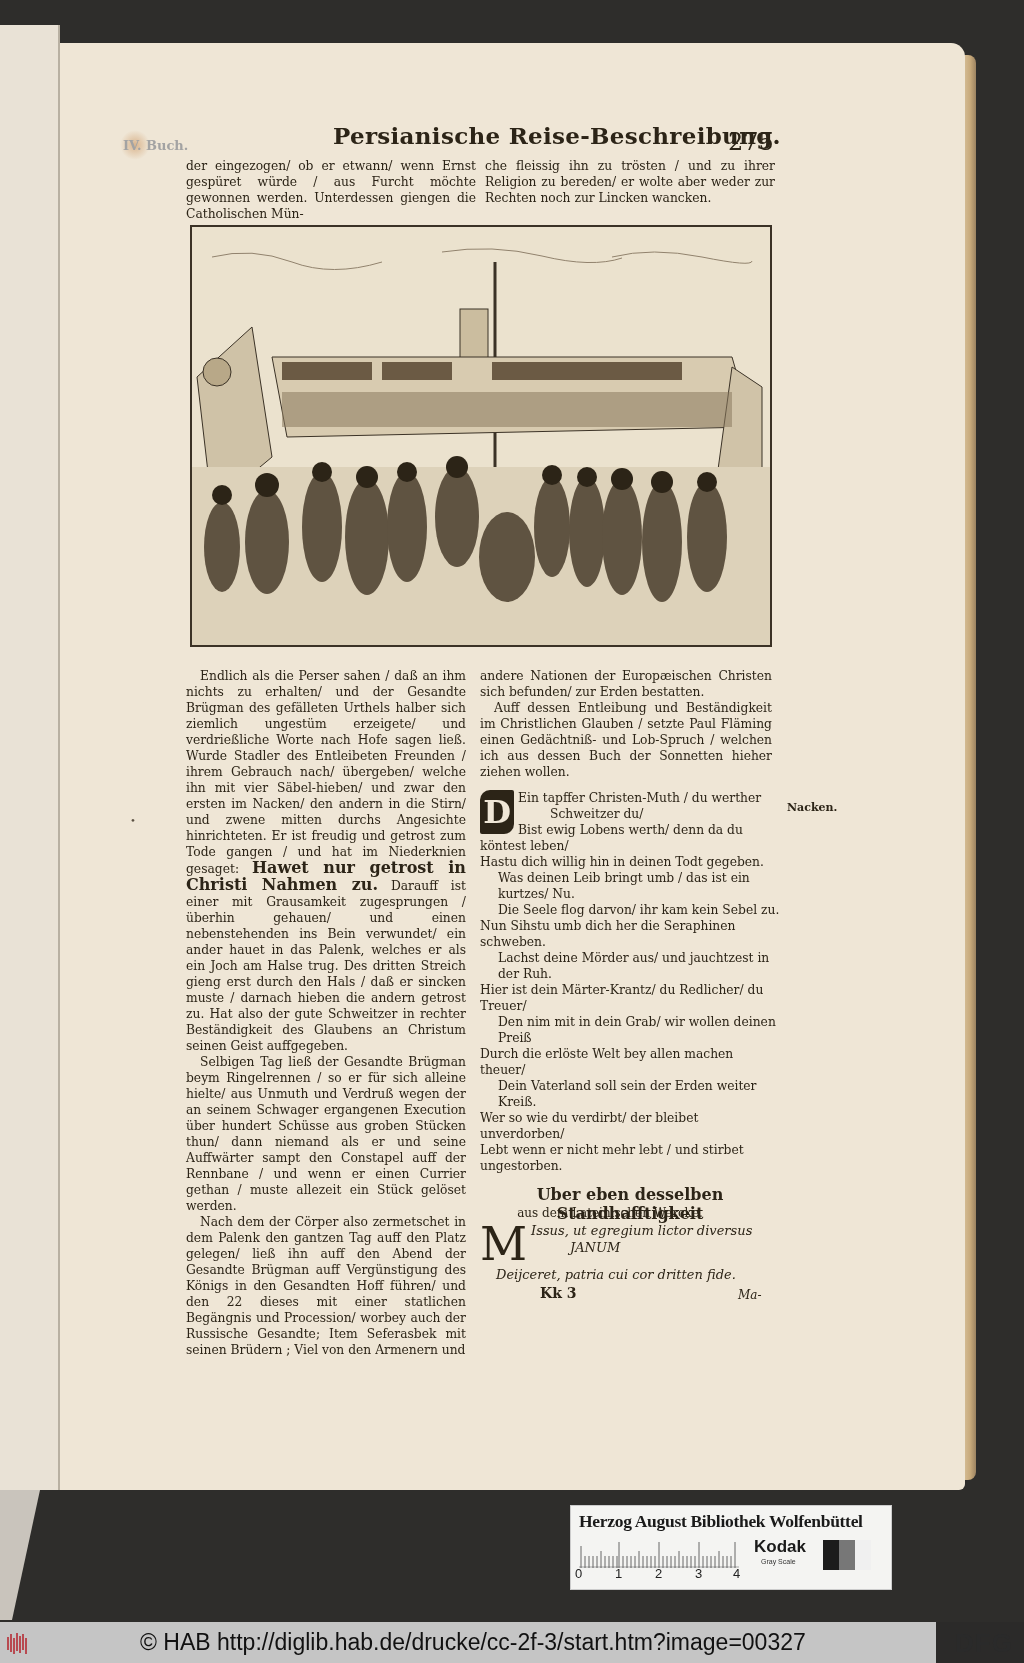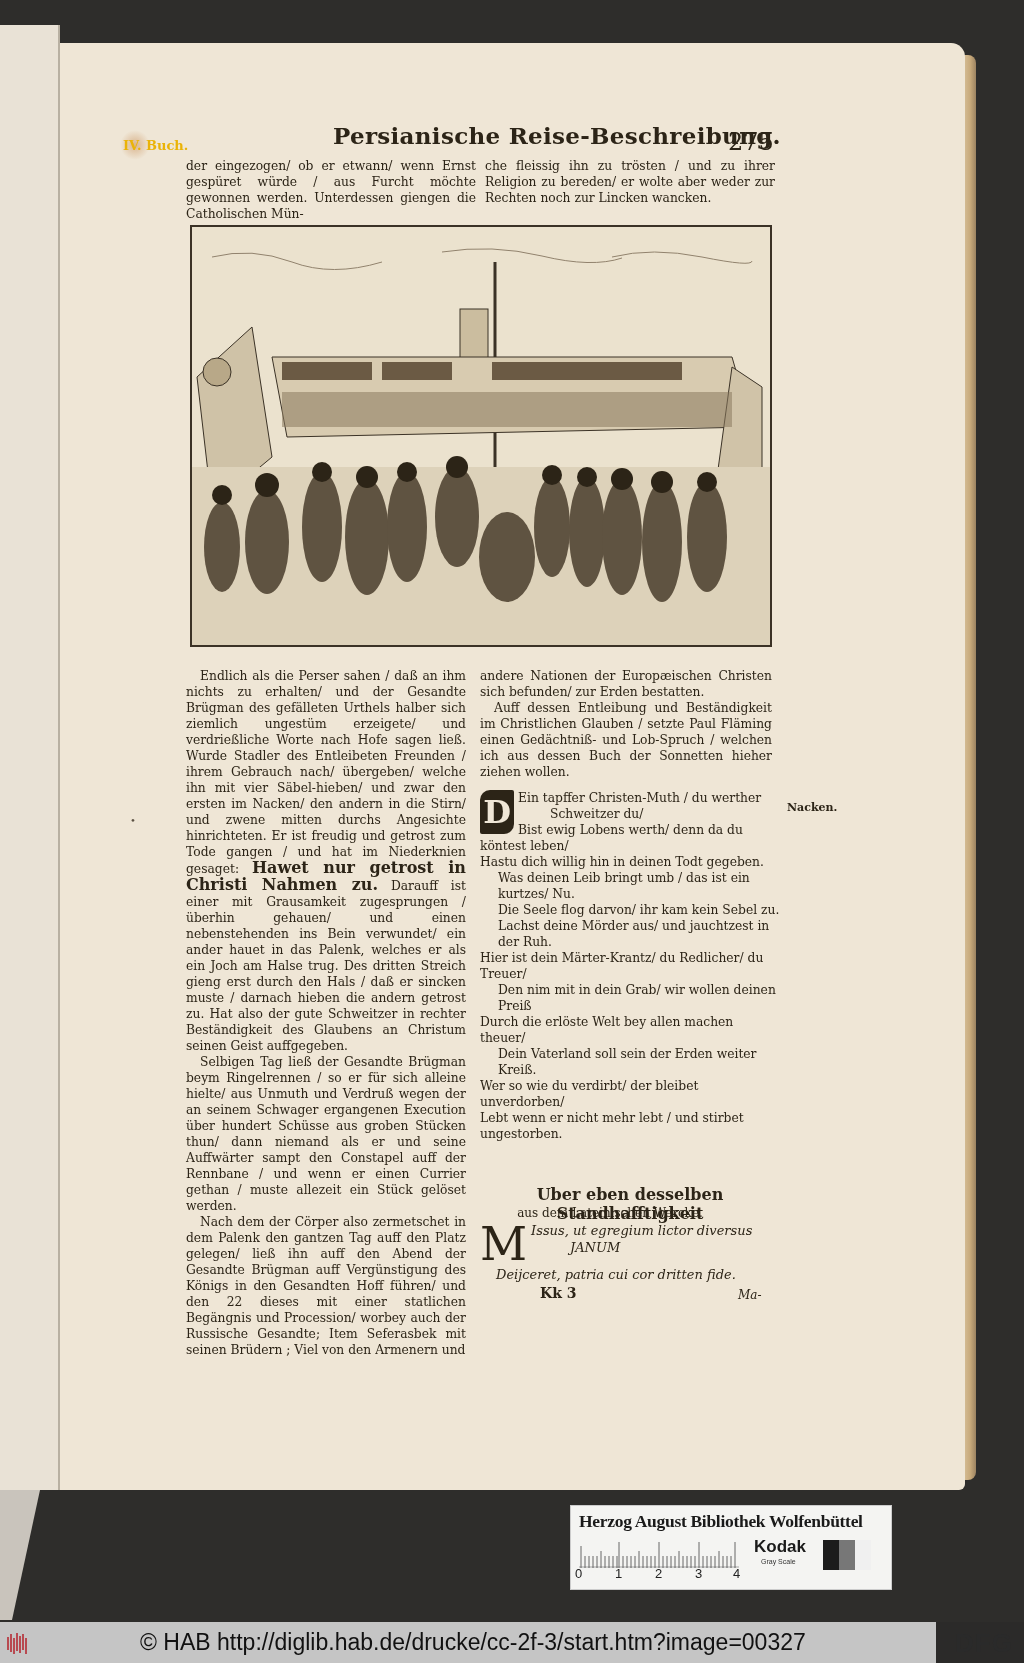--- a/index.html
+++ b/index.html
@@ -3,21 +3,21 @@
 <meta charset="utf-8">
 <style>
   html,body{margin:0;padding:0;}
   body{width:1024px;height:1663px;background:#2b2a29;position:relative;overflow:hidden;font-family:"DejaVu Serif",serif;}
   .backdrop{position:absolute;left:0;top:0;width:1024px;height:1622px;background:#2e2d2b;}
   .prev-page{position:absolute;left:0;top:25px;width:58px;height:1465px;background:#e9e2d6;border-right:2px solid #b8b0a2;}
   .prev-page-edge{position:absolute;left:0;top:1490px;width:40px;height:130px;background:#c9c4bc;clip-path:polygon(0 0,100% 0,30% 100%,0 100%);}
   .page{position:absolute;left:60px;top:43px;width:905px;height:1447px;background:#efe6d6;border-radius:0 14px 6px 0;}
   .page-edge{position:absolute;left:962px;top:55px;width:14px;height:1425px;background:linear-gradient(90deg,#d9c39e,#c7a97a 60%,#9c8361);border-radius:0 8px 8px 0;}
   .spot{position:absolute;left:120px;top:130px;width:30px;height:30px;border-radius:50%;background:radial-gradient(circle,#d9b48d 0%,rgba(217,180,141,0) 70%);}
-  .book-label{position:absolute;left:123px;top:138px;font-size:13px;font-weight:bold;color:#eab308;}
+  .book-label{position:absolute;left:123px;top:138px;font-size:13px;font-weight:bold;color:#a3a3a3;}
   .running-title{position:absolute;left:333px;top:122px;font-size:23px;font-weight:bold;color:#2c2417;letter-spacing:0.3px;}
   .page-number{position:absolute;left:728px;top:128px;font-size:24px;color:#2c2417;}
   .col{position:absolute;font-size:12.3px;line-height:16px;color:#2c2417;text-align:justify;}
   .col p{margin:0;}
   .col .indent{text-indent:14px;}
   .top-left{left:186px;top:158px;width:290px;}
   .top-right{left:485px;top:158px;width:290px;}
   .engraving{position:absolute;left:190px;top:225px;width:578px;height:418px;border:2px solid #3b3226;background:#e9dfcb;overflow:hidden;}
   .engraving svg{display:block;}
   .left-body{left:186px;top:668px;width:280px;}
@@ -141,20 +141,21 @@
 </div>
 
 <div class="sonnet">
   <span class="dropcap">D</span>
   <span class="line">Ein tapffer Christen-Muth / du werther</span>
   <span class="line cont">Schweitzer du/</span>
   <span class="line">Bist ewig Lobens werth/ denn da du köntest leben/</span>
   <span class="line">Hastu dich willig hin in deinen Todt gegeben.</span>
   <span class="line ind">Was deinen Leib bringt umb / das ist ein kurtzes/ Nu.</span>
   <span class="line ind">Die Seele flog darvon/ ihr kam kein Sebel zu.</span>
+  <span class="line">Nun Sihstu umb dich her die Seraphinen schweben.</span>
   <span class="line ind">Lachst deine Mörder aus/ und jauchtzest in der Ruh.</span>
   <span class="line">Hier ist dein Märter-Krantz/ du Redlicher/ du Treuer/</span>
   <span class="line ind">Den nim mit in dein Grab/ wir wollen deinen Preiß</span>
   <span class="line">Durch die erlöste Welt bey allen machen theuer/</span>
   <span class="line ind">Dein Vaterland soll sein der Erden weiter Kreiß.</span>
   <span class="line">Wer so wie du verdirbt/ der bleibet unverdorben/</span>
   <span class="line">Lebt wenn er nicht mehr lebt / und stirbet ungestorben.</span>
 </div>
 <div class="margin-note">Nacken.</div>
 

